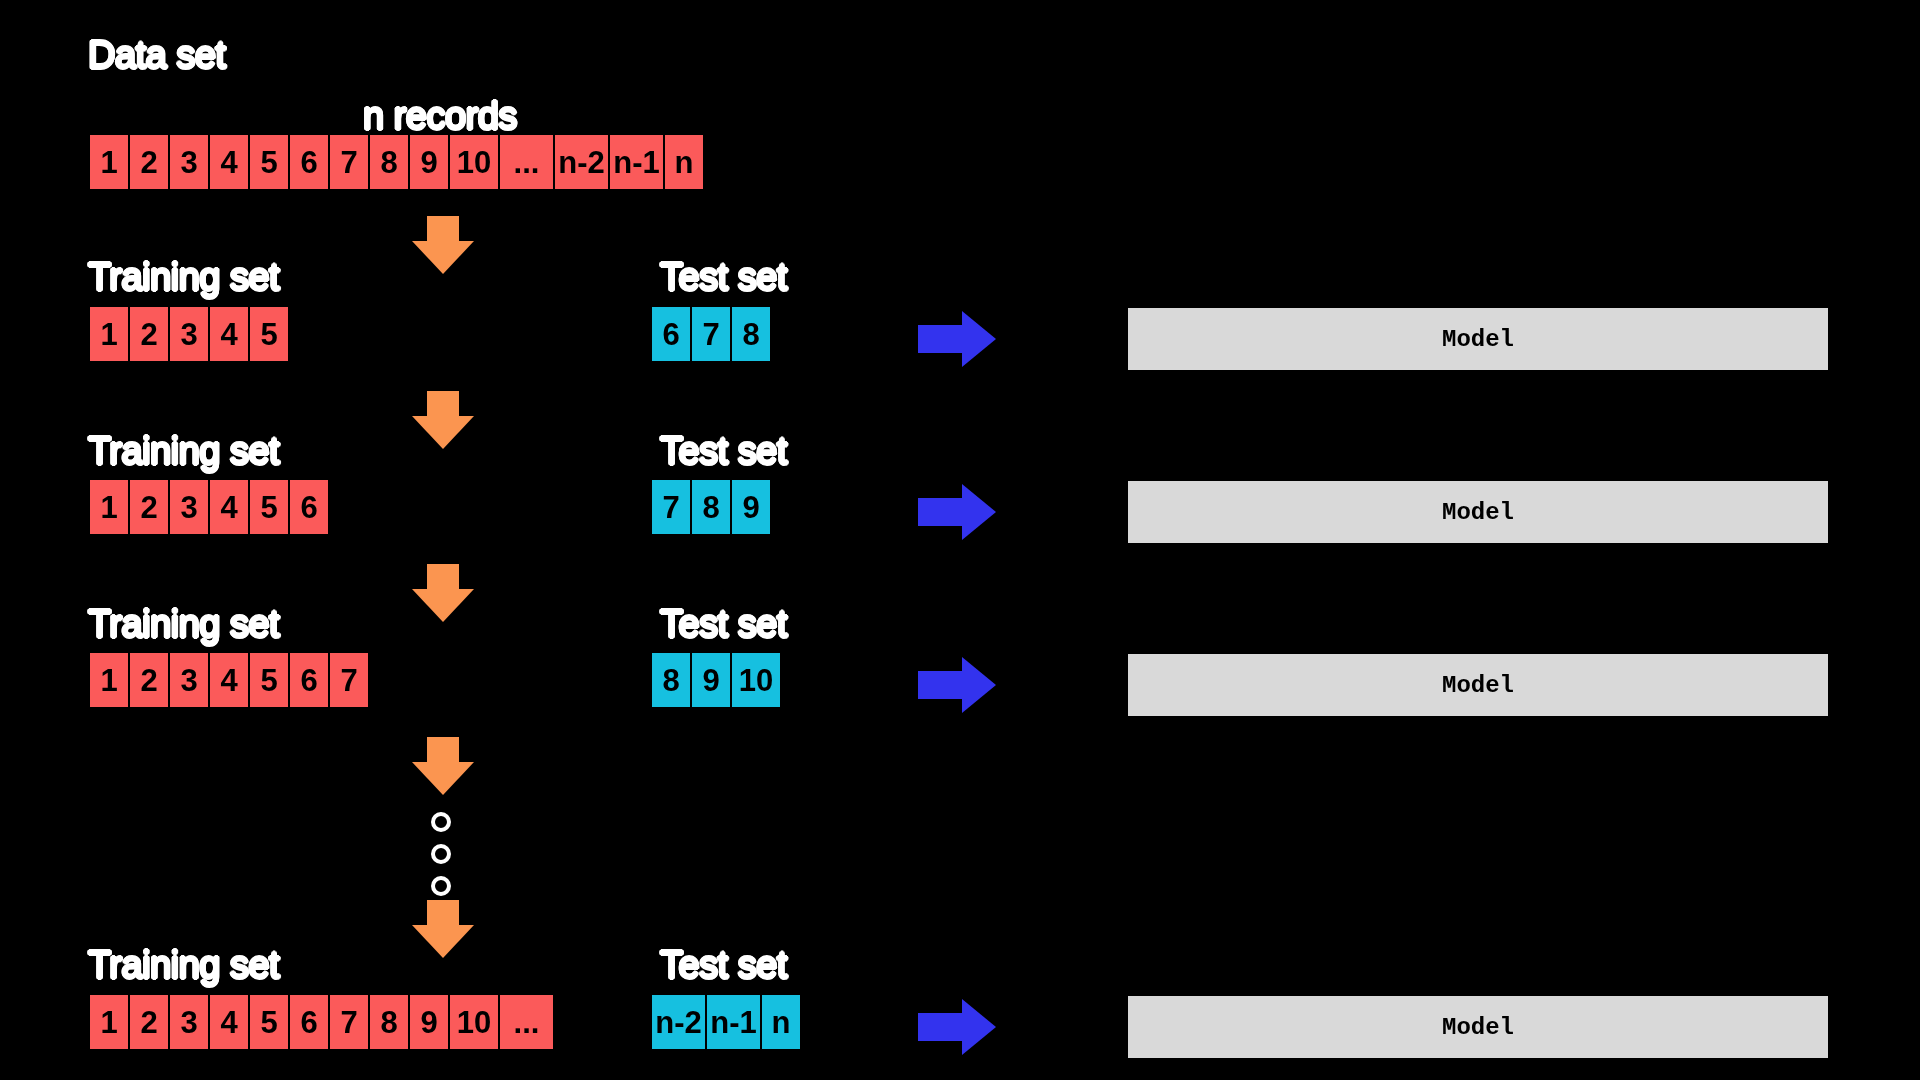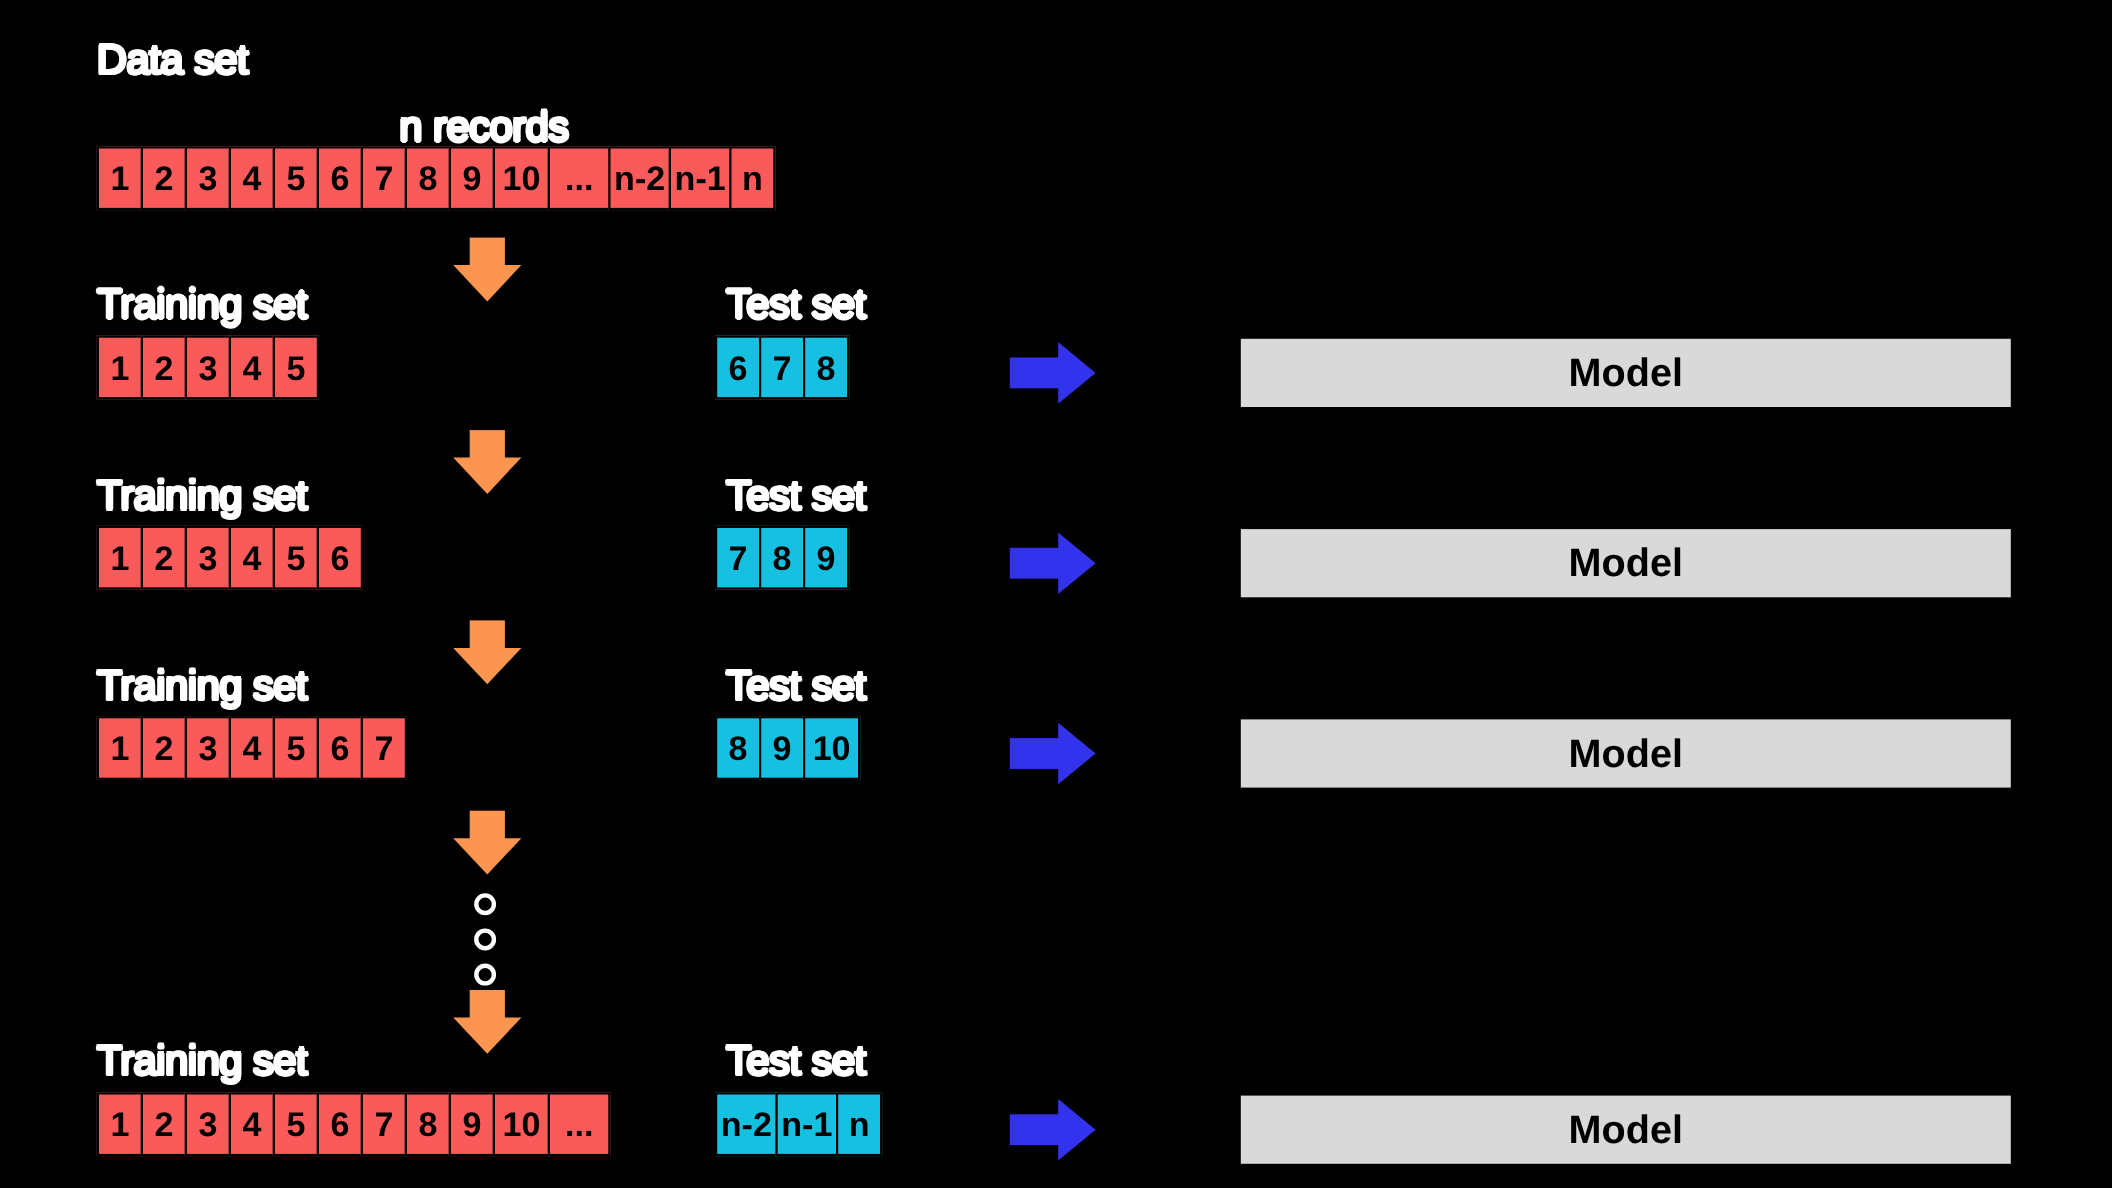--- a/index.html
+++ b/index.html
@@ -113,23 +113,24 @@
 
   
   .model-box {
     position: absolute;
     background: #d9d9d9;
     display: flex;
     align-items: center;
     justify-content: center;
     color: #000000;
     font-weight: bold;
-    font-size: 36px;
+    font-size: 24px;
     width: 700px;
     height: 62px;
+    font-family: Liberation Mono, monospace;
   }
 
   
   .dots {
     position: absolute;
     width: 26px;
   }
   .dots .dot {
     width: 20px;
     height: 20px;

